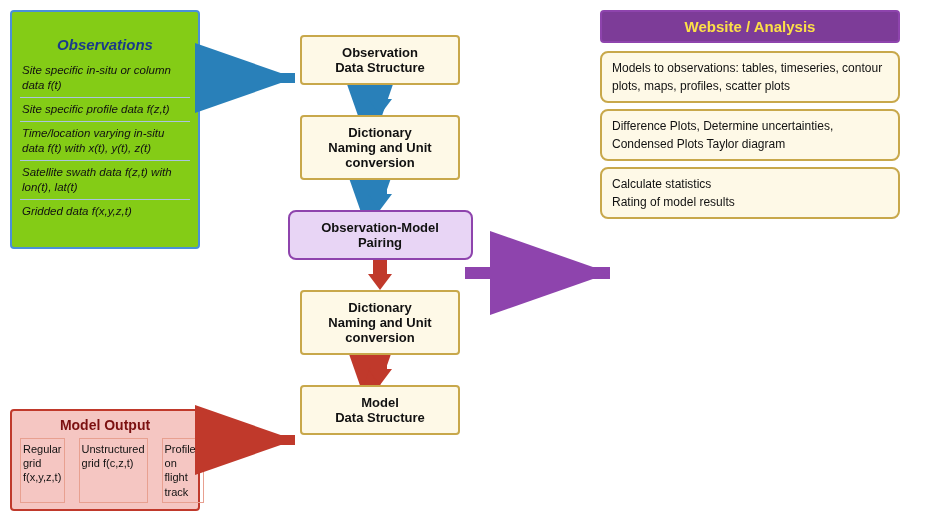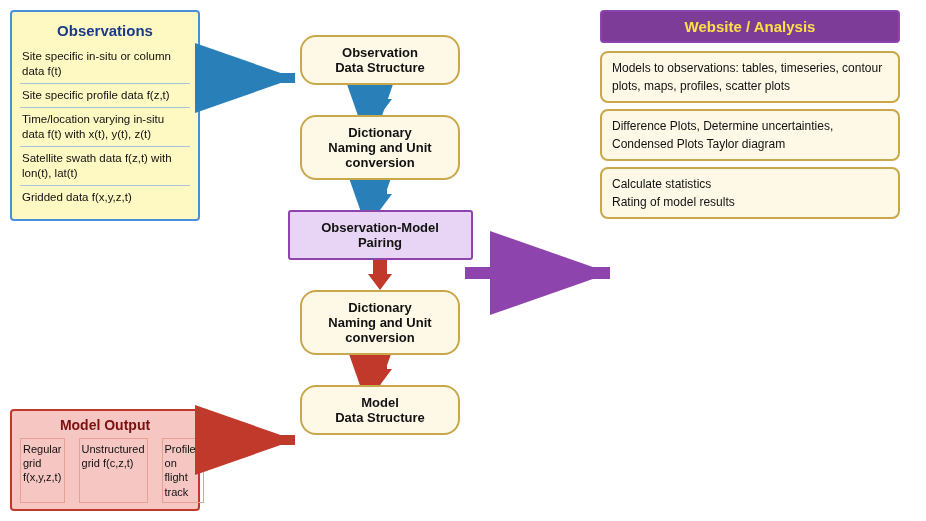--- a/index.html
+++ b/index.html
@@ -27,23 +27,24 @@
     .left-col {
       display: flex;
       flex-direction: column;
       gap: 8px;
       width: 190px;
       flex-shrink: 0;
     }
 
     .obs-box {
       border: 2.5px solid #4a90d9;
-      background: #fef9c3;
-      border-radius: 4px;
-      padding: 10px 8px;
+      background: #84cc16;
+      border-radius: 4px;
+      padding: 24px 8px;
+      font-style: italic;
     }
 
     .obs-box-title {
       text-align: center;
       font-weight: bold;
       font-size: 15px;
       color: #1a3a8a;
       margin-bottom: 6px;
     }
 
@@ -81,33 +82,33 @@
       font-size: 11px;
       color: #111;
       padding: 3px 2px;
       border: 1px solid #e8a090;
       line-height: 1.3;
     }
 
     .flow-box {
       border: 2px solid #c8a84b;
       background: #fef9e7;
-      border-radius: 16px;
+      border-radius: 4px;
       padding: 8px 14px;
       text-align: center;
       font-weight: bold;
       font-size: 13px;
       color: #111;
       width: 160px;
     }
 
     .pairing-box {
       border: 2.5px solid #8e44ad;
       background: #e8d5f5;
-      border-radius: 3px;
+      border-radius: 8px;
       padding: 8px 14px;
       text-align: center;
       font-weight: bold;
       font-size: 13px;
       color: #111;
       width: 185px;
     }
 
     .website-title-box {
       border: 2.5px solid #8e44ad;

